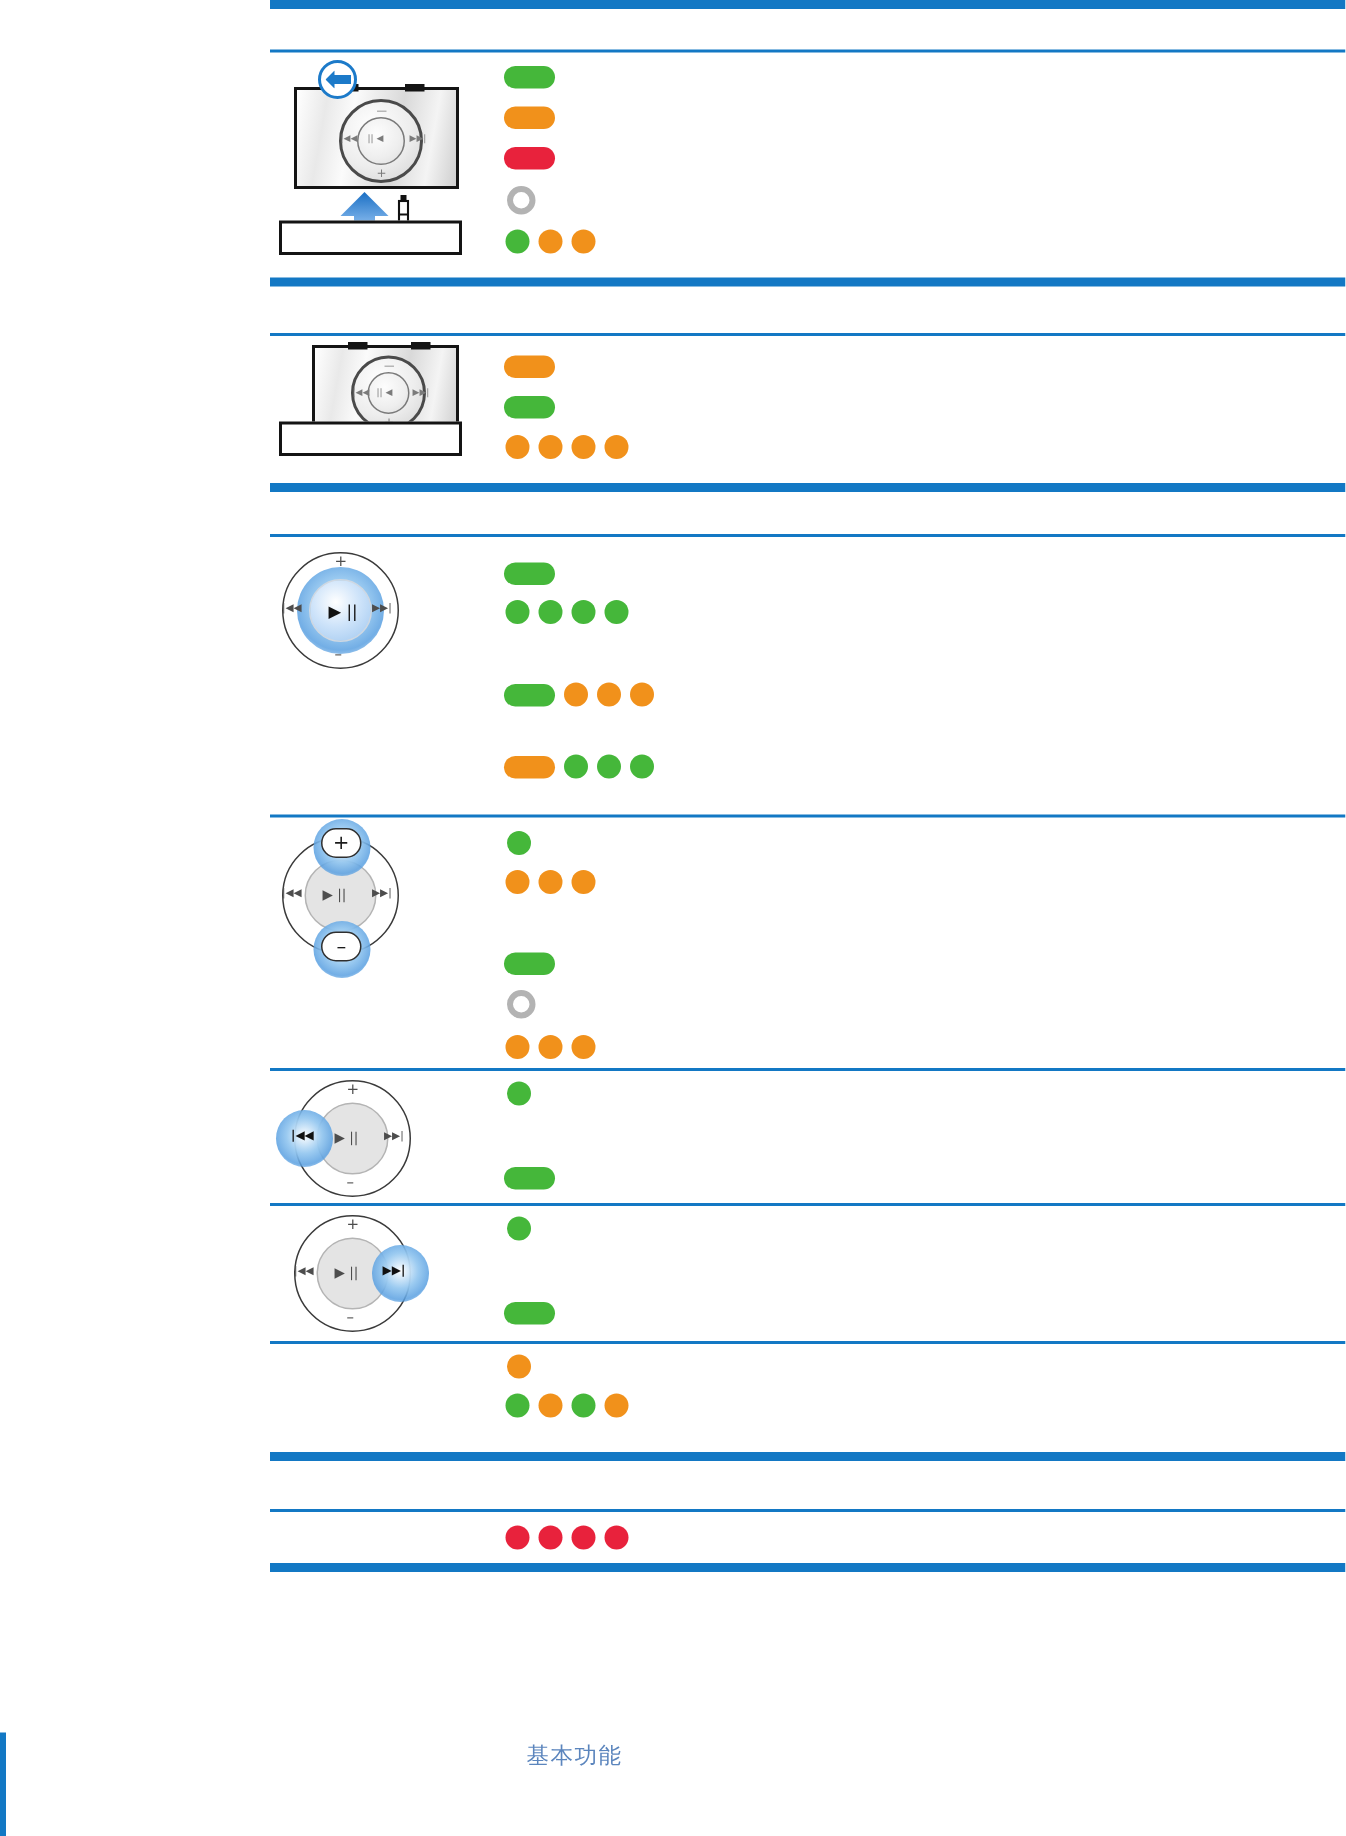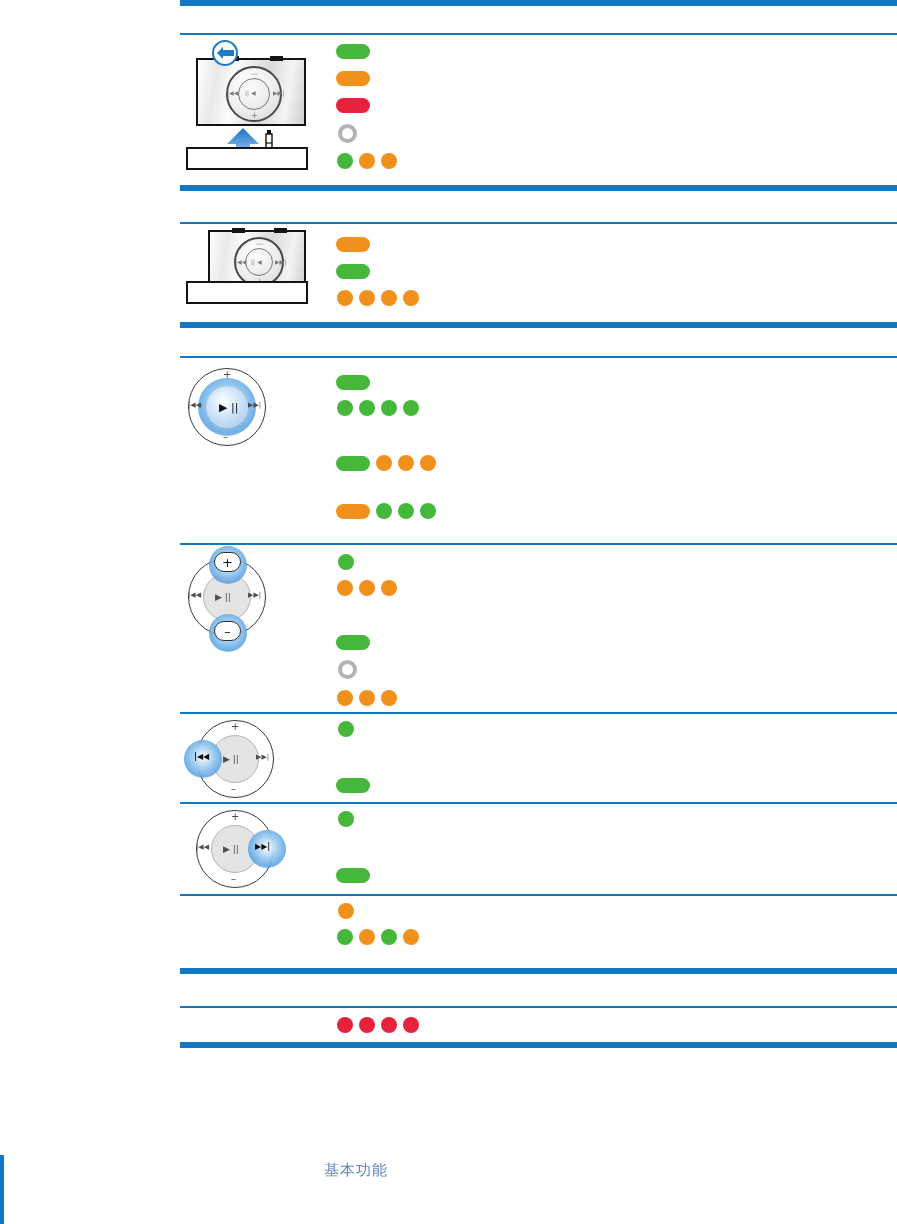--- a/index.html
+++ b/index.html
@@ -406,13 +406,13 @@
     </div>
     <div class="mark-row" style="left: 337px; top: 1017px;">
       <span class="dot" style="width: 16px; height: 16px; background: rgb(232, 34, 60);"></span>
       <span class="dot" style="width: 16px; height: 16px; background: rgb(232, 34, 60);"></span>
       <span class="dot" style="width: 16px; height: 16px; background: rgb(232, 34, 60);"></span>
       <span class="dot" style="width: 16px; height: 16px; background: rgb(232, 34, 60);"></span>
     </div>
   </div>
 
 <div class="footer-bar" style="top:1155px; height:69px;"></div>
-<div class="footer-text" style="left:324px; top:1161px;">基本功能</div>
+<div class="footer-text" style="left:351px; top:1161px;">基本功能</div>
 
 </body></html>

